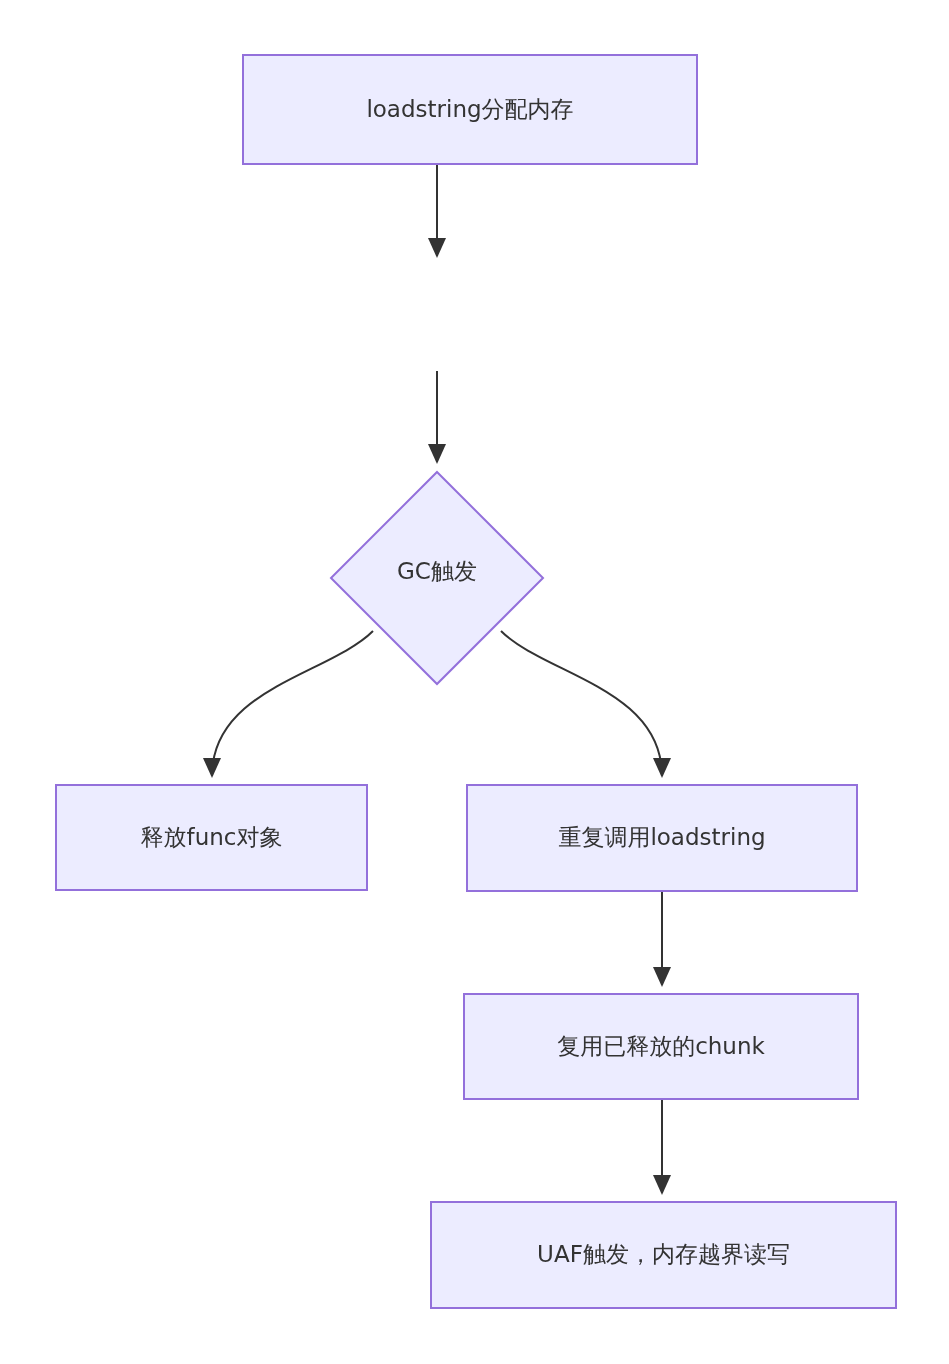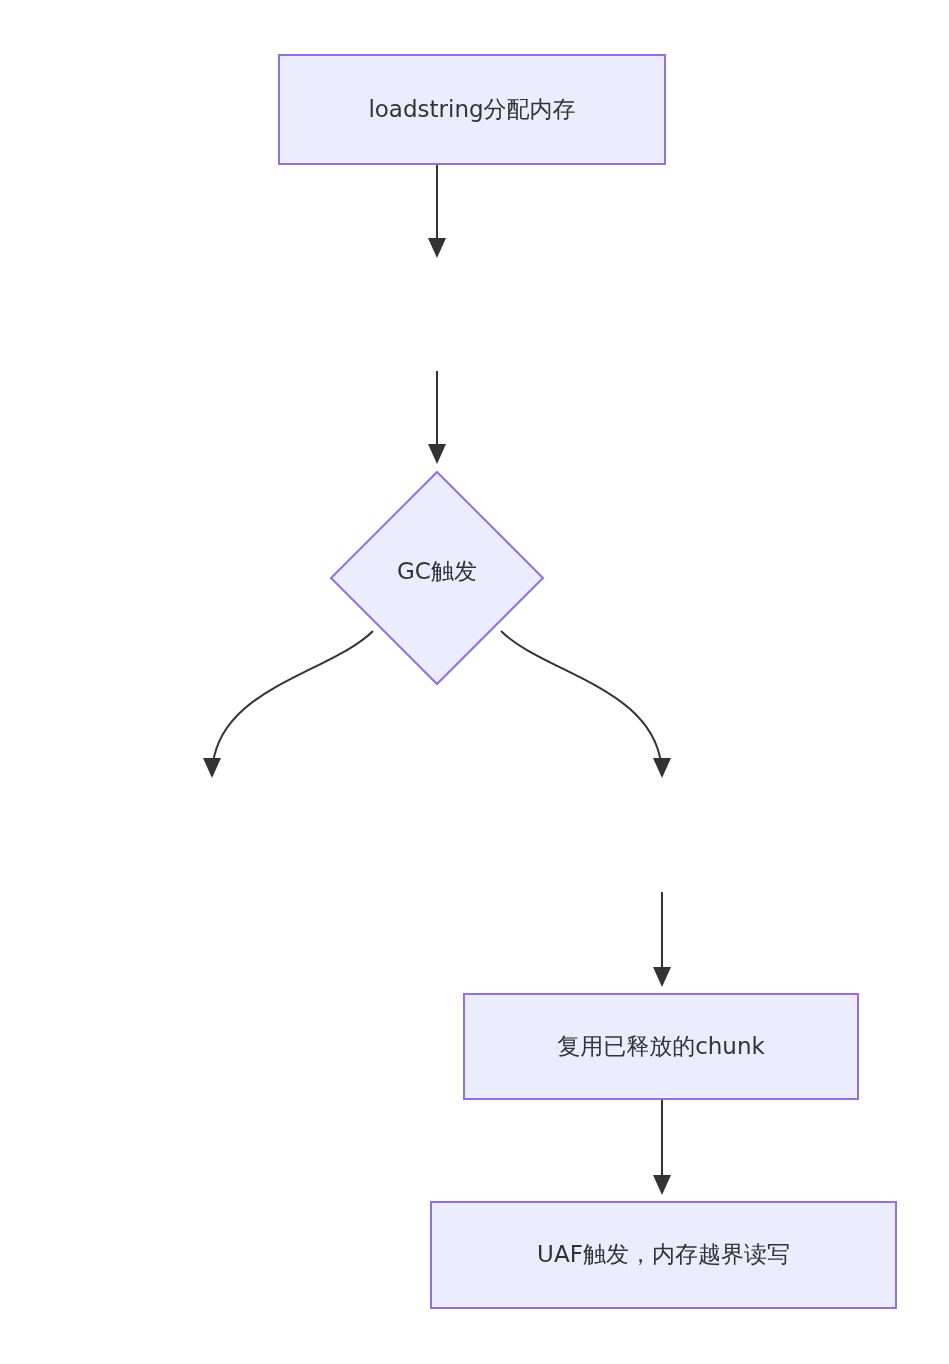--- a/index.html
+++ b/index.html
@@ -54,30 +54,36 @@
     <path class="edge" d="M437,165 L437,256" marker-end="url(#arrow)"></path>
     <path class="edge" d="M437,371 L437,462" marker-end="url(#arrow)"></path>
     <path class="edge" d="M373,631 C330,674 212,688 212,776" marker-end="url(#arrow)"></path>
     <path class="edge" d="M501,631 C544,674 662,688 662,776" marker-end="url(#arrow)"></path>
     <path class="edge" d="M662,892 L662,985" marker-end="url(#arrow)"></path>
     <path class="edge" d="M662,1100 L662,1193" marker-end="url(#arrow)"></path>
 
     <polygon class="diamond-shape" points="437,472 543,578 437,684 331,578"></polygon>
   </svg>
 
-  <div class="node" style="left:242px;top:54px;width:388px;height:111px;margin-left:36px;">
+  <div class="node" style="left:242px;top:54px;width:456px;height:111px;">
     <span>loadstring分配内存</span>
   </div>
 
 
   <div class="diamond-label" style="left:337px;top:556px;width:200px;height:44px;">
     <span>GC触发</span>
   </div>
 
+  <div class="node" style="left:55px;top:784px;width:313px;height:107px;">
+    <span>释放func对象</span>
+  </div>
 
+  <div class="node" style="left:466px;top:784px;width:392px;height:108px;">
+    <span>重复调用loadstring</span>
+  </div>
 
   <div class="node" style="left:463px;top:993px;width:396px;height:107px;">
     <span>复用已释放的chunk</span>
   </div>
 
   <div class="node" style="left:430px;top:1201px;width:467px;height:108px;">
     <span>UAF触发，内存越界读写</span>
   </div>
 
 </div>

